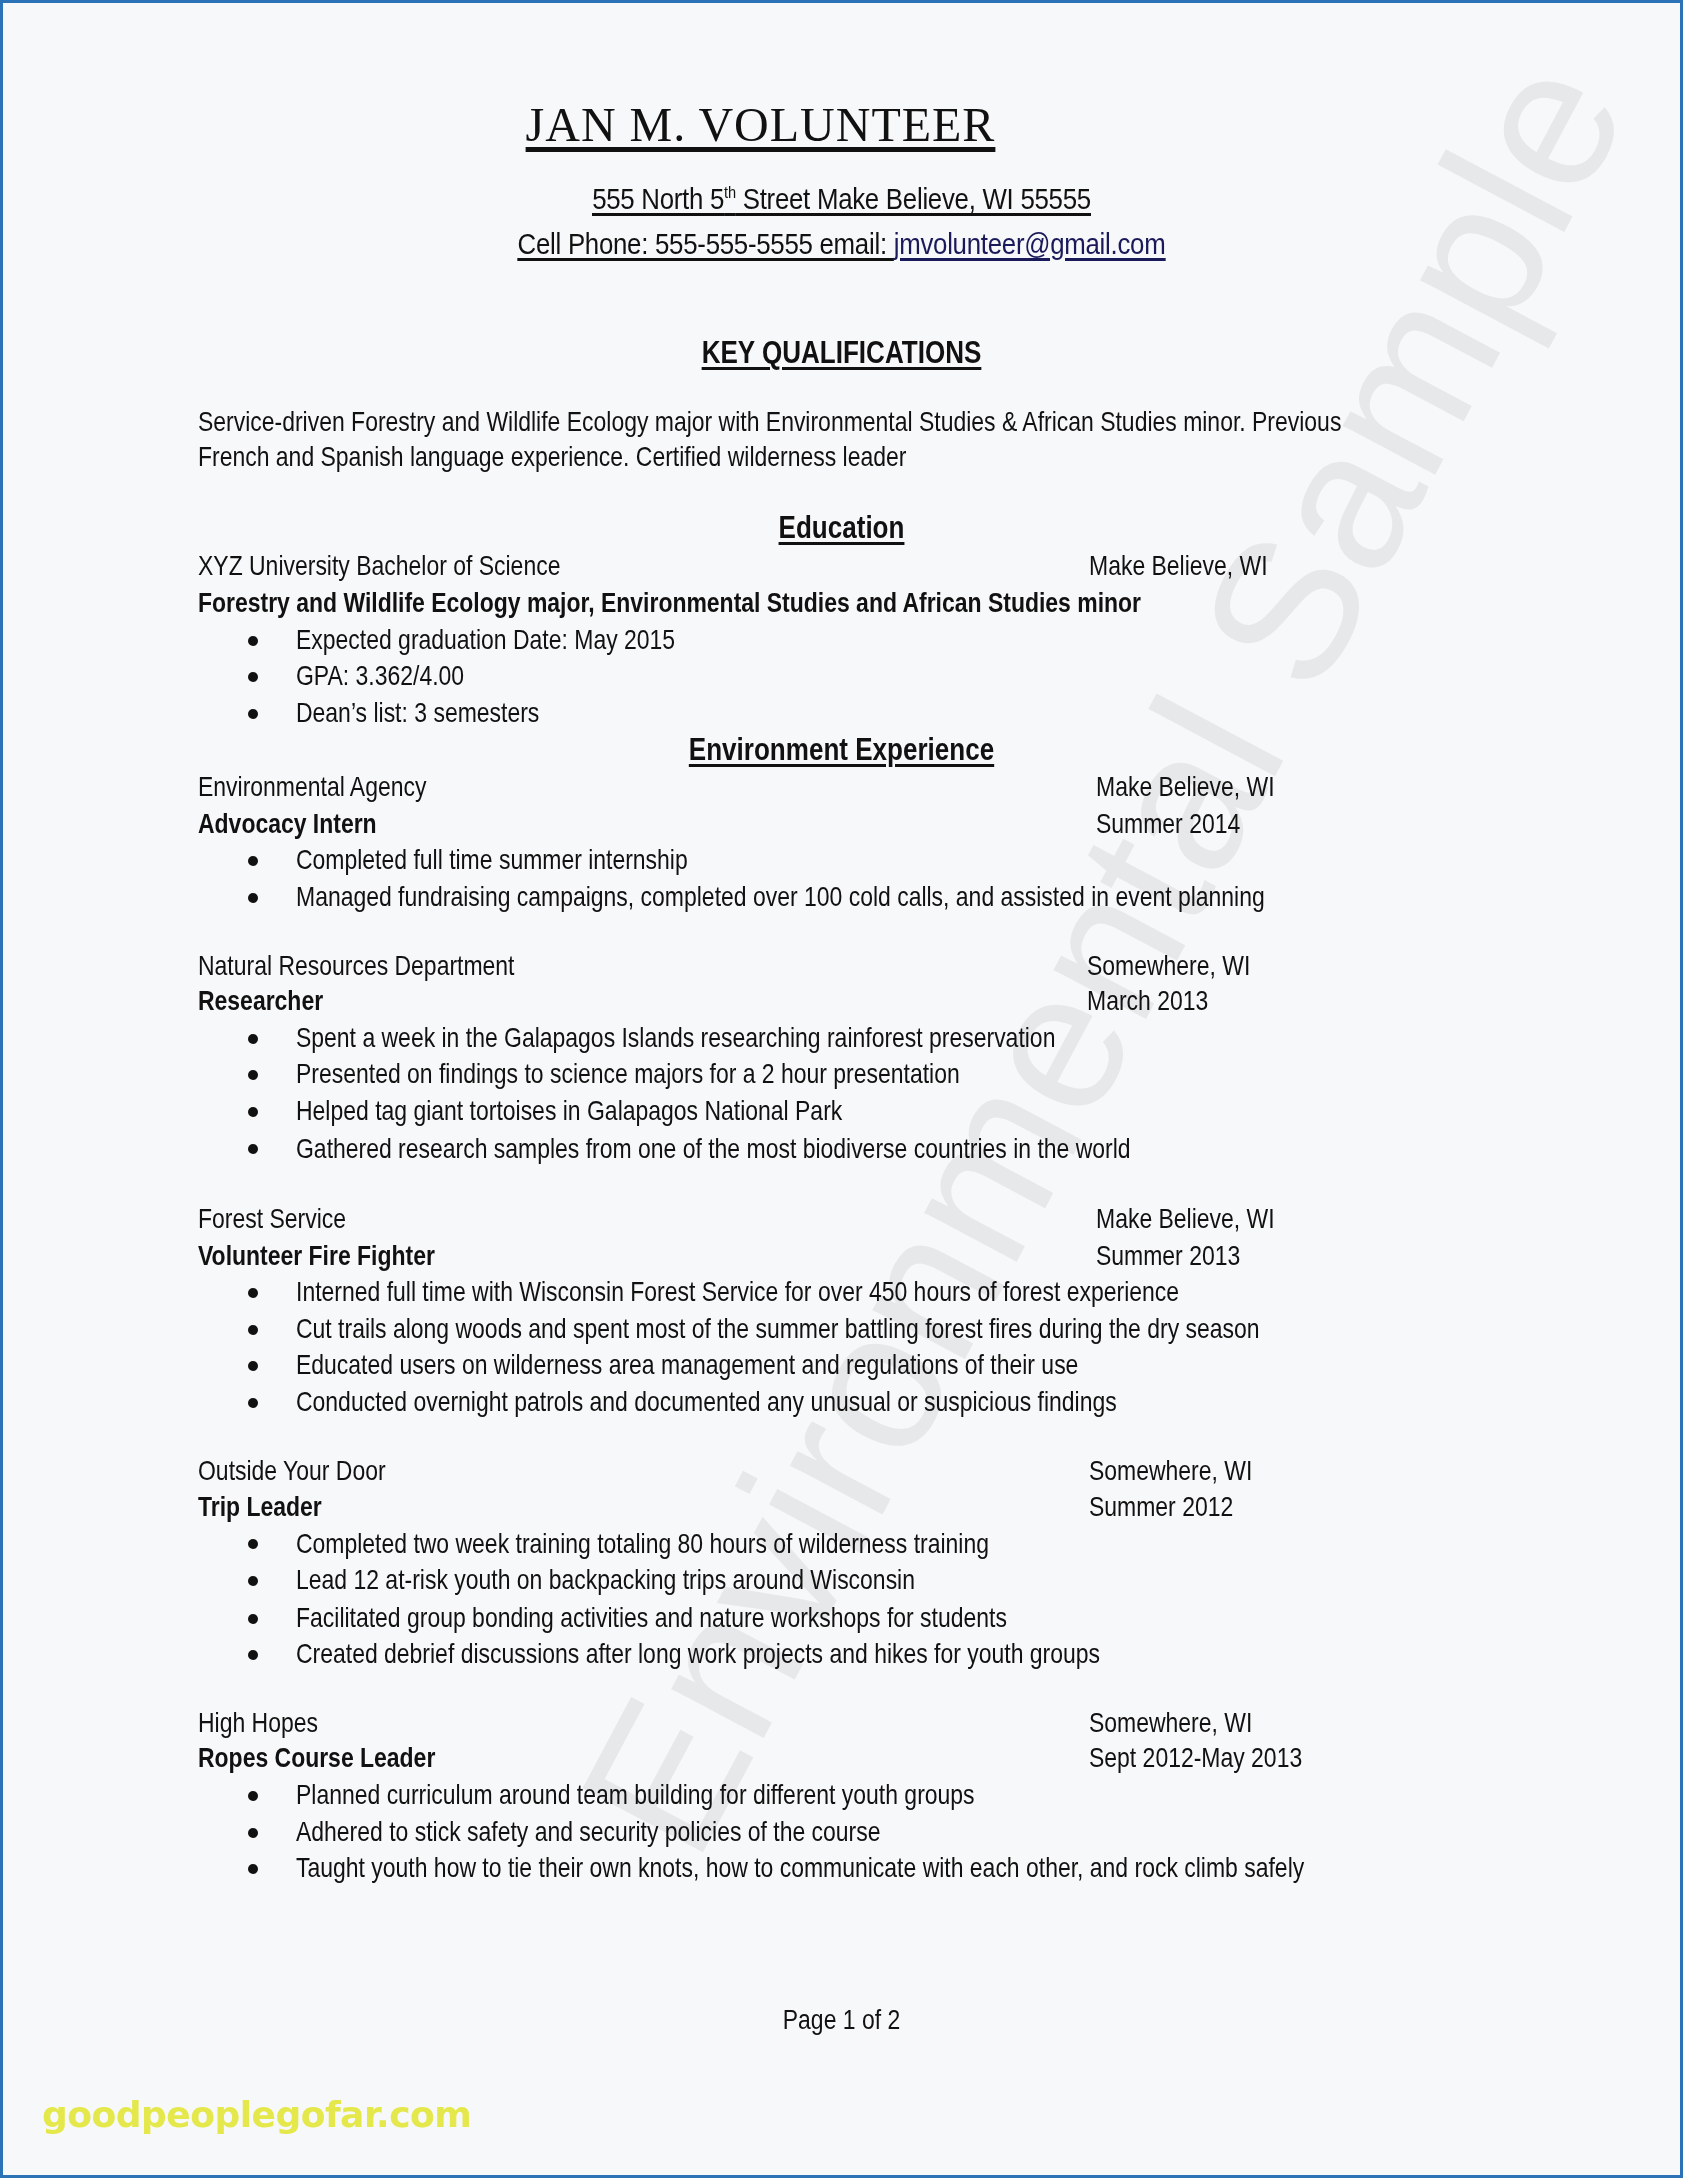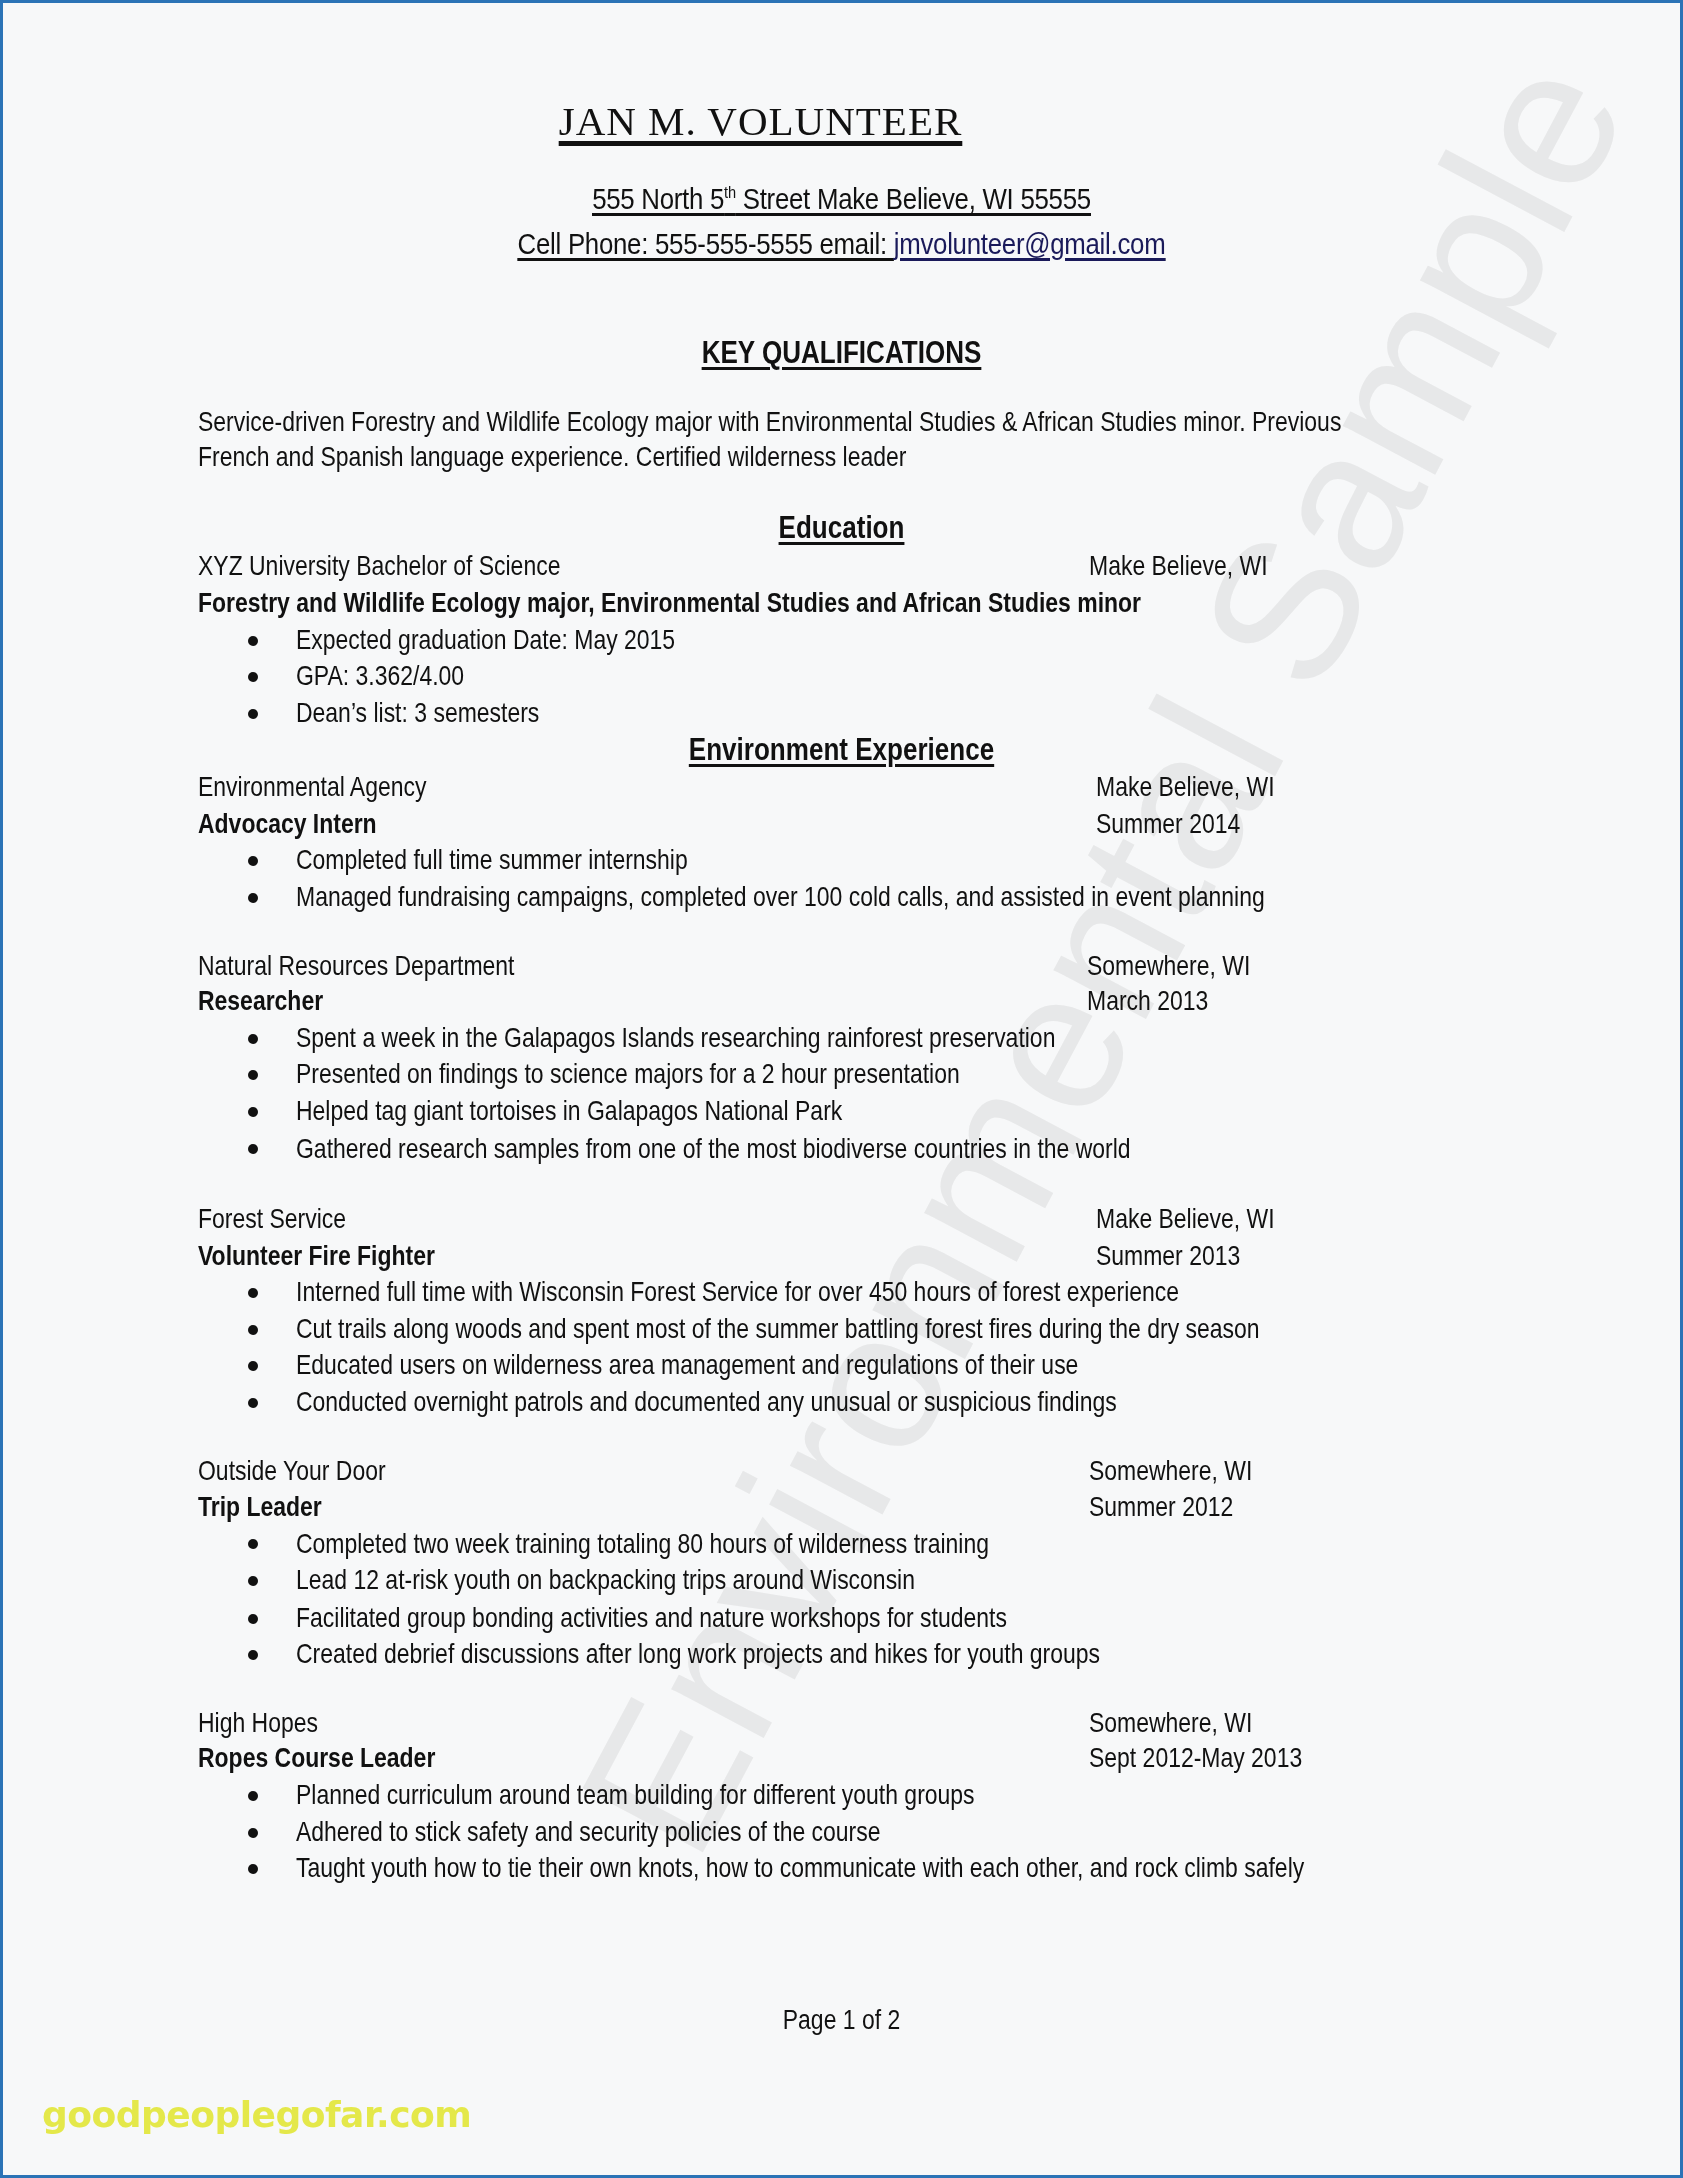--- a/index.html
+++ b/index.html
@@ -1,19 +1,19 @@
 <!DOCTYPE html>
 <html><head>
 <meta charset="utf-8">
 <style>
   html, body { margin:0; padding:0; }
   body { width:1683px; height:2178px; background:#f7f8f9; position:relative; overflow:hidden; }
   .frame { position:absolute; left:0; top:0; width:1677px; height:2172px; border:3px solid #2b73b6; }
   .t { position:absolute; white-space:nowrap; color:#111; font-family:"Liberation Sans", sans-serif; }
-  .name { font-family:"Liberation Serif", serif; font-size:41px; letter-spacing:1px; left:0; width:1521px; text-align:center; top:97px; }
+  .name { font-family:"Liberation Serif", serif; font-size:48px; letter-spacing:1px; left:0; width:1521px; text-align:center; top:97px; }
   .name span { text-decoration:underline; text-decoration-thickness:5px; text-underline-offset:6px; }
   .contact { font-size:30px; left:0; width:1683px; text-align:center; transform:scaleX(0.86); letter-spacing:-0.3px; }
   .contact span { text-decoration:underline; text-decoration-thickness:3px; text-underline-offset:4px; }
   .contact .email { color:#1a1a5a; }
   .hdr { font-size:31px; font-weight:bold; left:0; width:1683px; text-align:center; transform:scaleX(0.84); }
   .hdr span { text-decoration:underline; text-decoration-thickness:3px; text-underline-offset:4px; }
   .body { font-size:28px; transform-origin:left top; transform:scaleX(0.82); }
   .bold { font-weight:bold; }
   .bullet { position:absolute; width:10px; height:10px; border-radius:50%; background:#111; }
   .wm { position:absolute; left:267px; top:1109px; font-family:"Liberation Sans", sans-serif; font-size:198px; color:rgba(160,160,160,0.18); transform:rotate(-62deg); transform-origin:center center; white-space:nowrap; width:1386px; text-align:center; pointer-events:none; }

